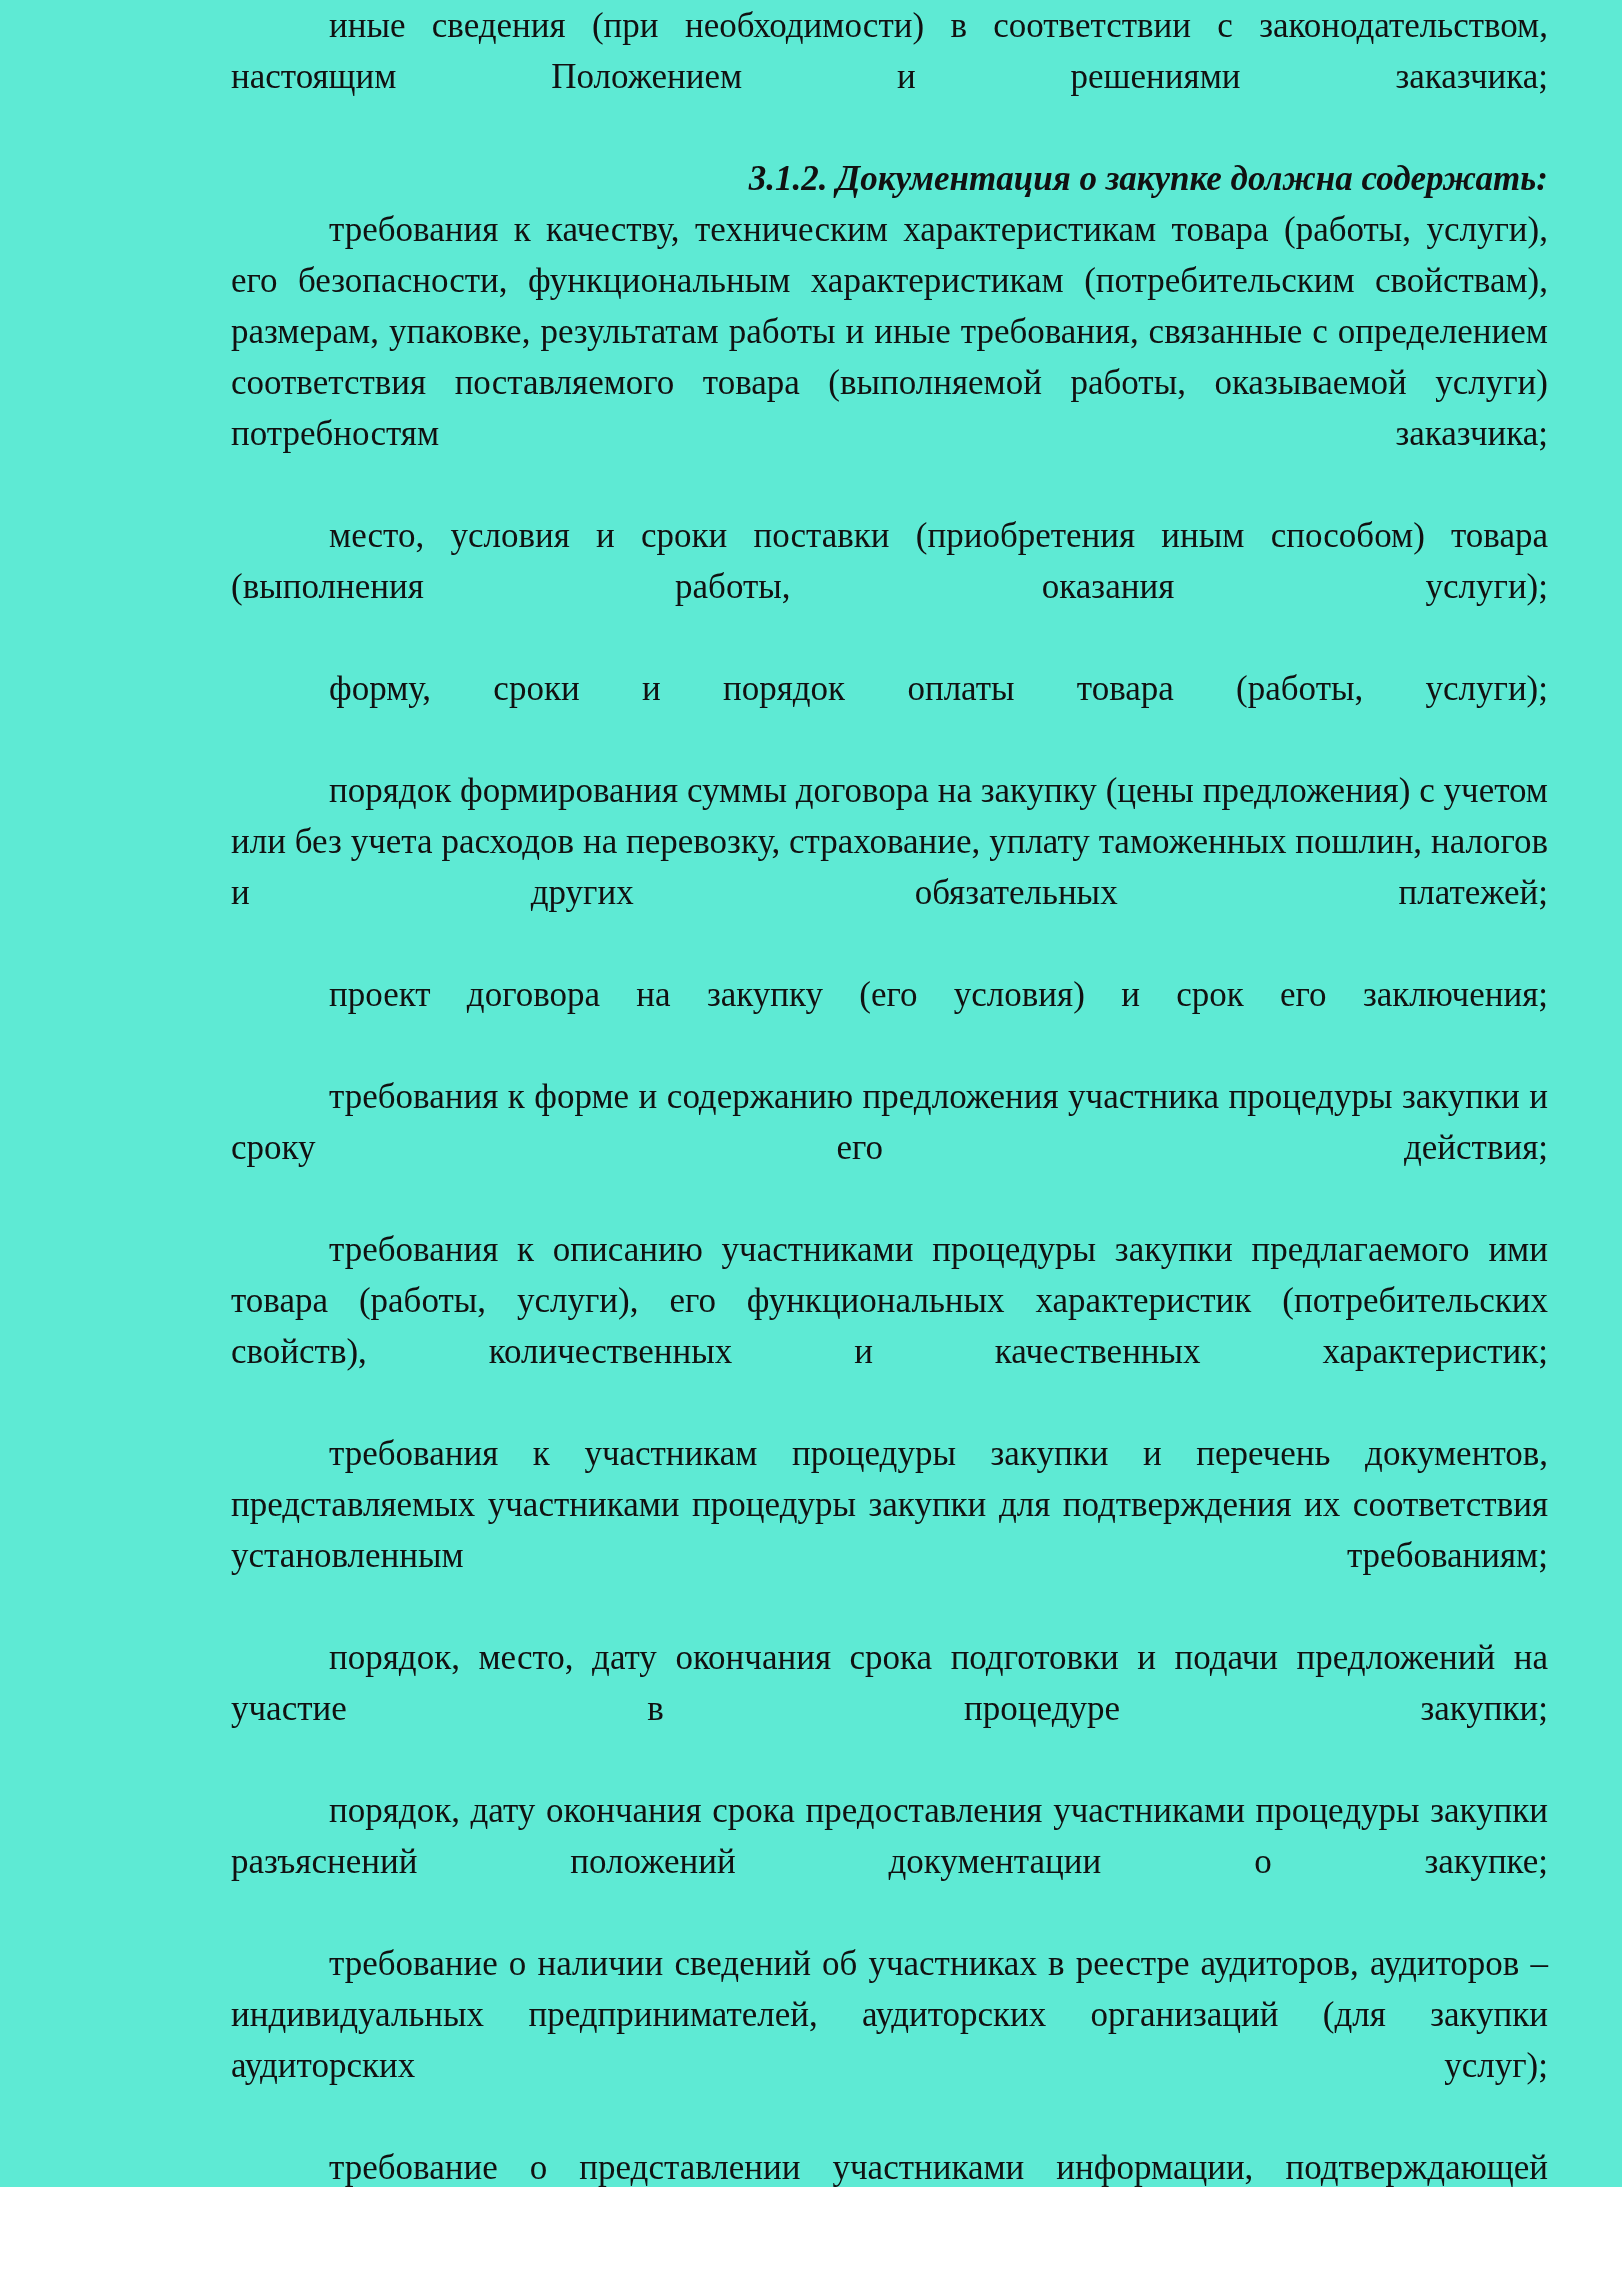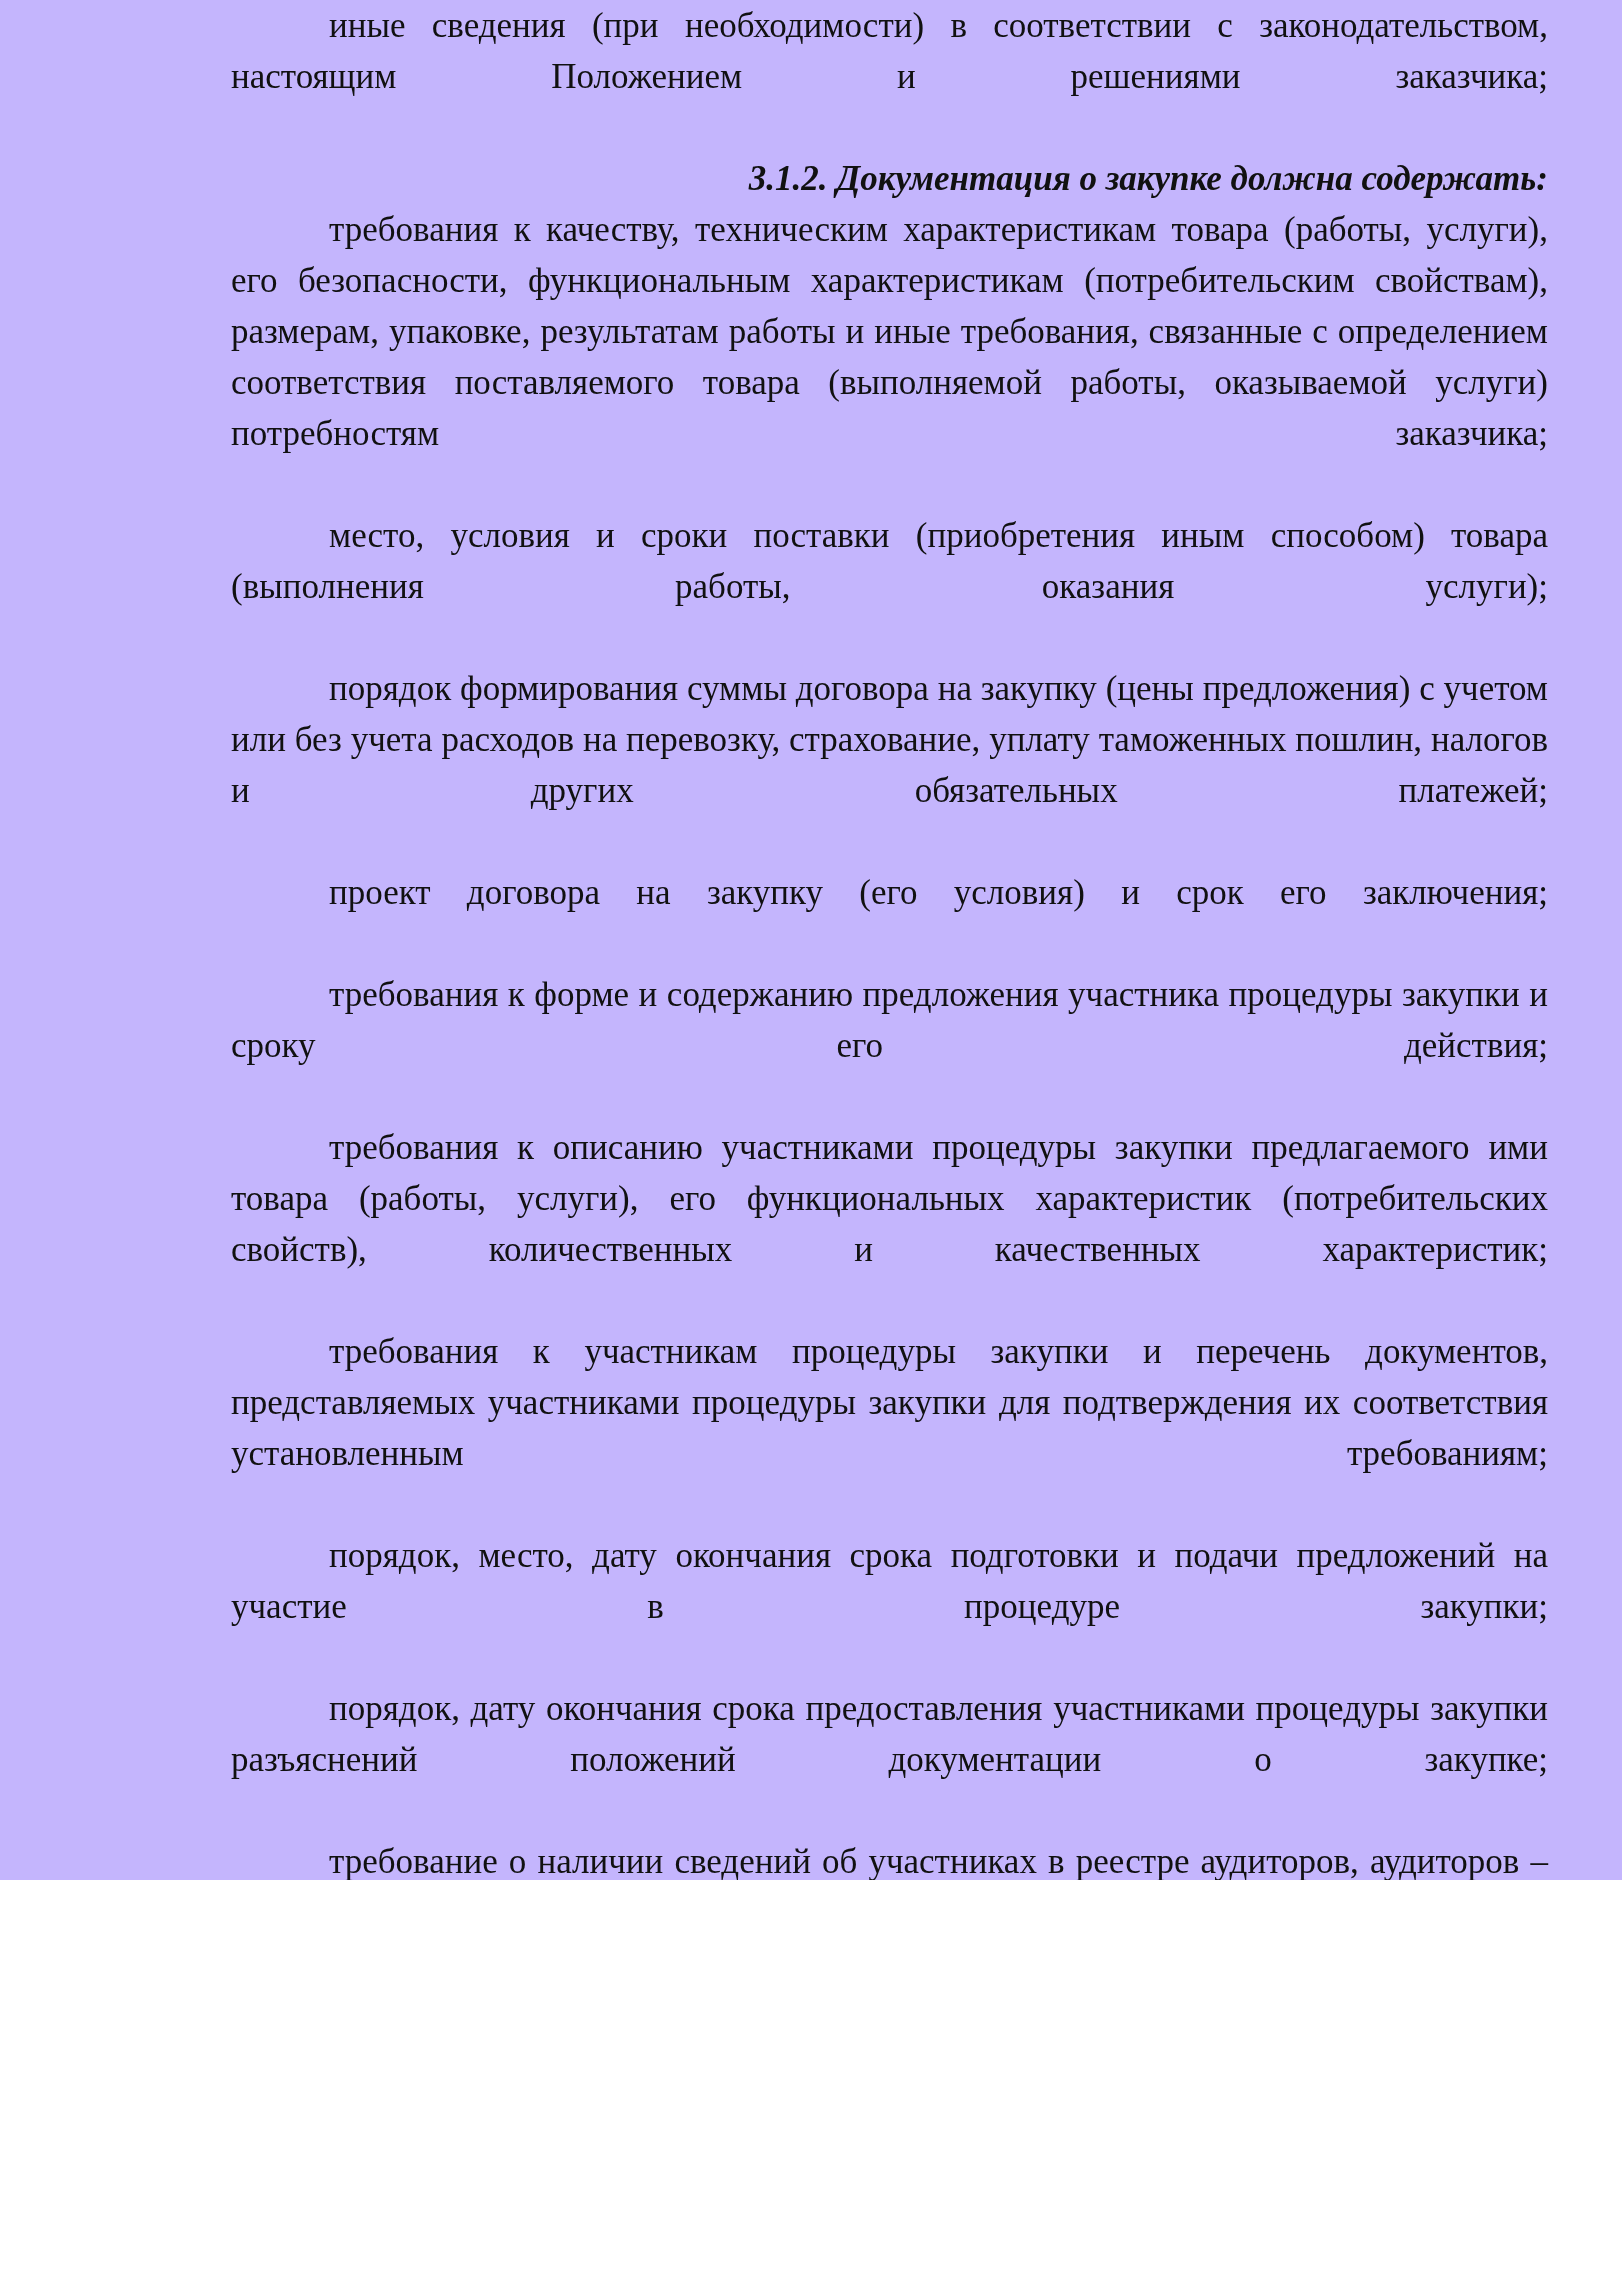--- a/index.html
+++ b/index.html
@@ -5,22 +5,22 @@
 <style>
   html, body {
     margin: 0;
     padding: 0;
     background: #ffffff;
   }
 
   .page {
     position: relative;
     width: 1623px;
-    height: 1880px;
-    background: #c4b5fd;
+    height: 2187px;
+    background: #5eead4;
     box-sizing: border-box;
     overflow: hidden;
     font-family: "Liberation Serif", "DejaVu Serif", serif;
     color: #111111;
   }
 
   .text-block {
     position: absolute;
     left: 231px;
     top: 0px;
@@ -72,20 +72,21 @@
   <div class="text-block">
 
     <p class="para ragged-last">иные сведения (при необходимости) в соответствии с законодательством, настоящим Положением и решениями заказчика;</p>
 
     <p class="heading">3.1.2. Документация о закупке должна содержать:</p>
 
     <p class="para">требования к качеству, техническим характеристикам товара (работы, услуги), его безопасности, функциональным характеристикам (потребительским свойствам), размерам, упаковке, результатам работы и иные требования, связанные с определением соответствия поставляемого товара (выполняемой работы, оказываемой услуги) потребностям заказчика;</p>
 
     <p class="para ragged-last">место, условия и сроки поставки (приобретения иным способом) товара (выполнения работы, оказания услуги);</p>
 
+    <p class="para ragged-last">форму, сроки и порядок оплаты товара (работы, услуги);</p>
 
     <p class="para ragged-last">порядок формирования суммы договора на закупку (цены предложения) с учетом или без учета расходов на перевозку, страхование, уплату таможенных пошлин, налогов и других обязательных платежей;</p>
 
     <p class="para ragged-last">проект договора на закупку (его условия) и срок его заключения;</p>
 
     <p class="para ragged-last">требования к форме и содержанию предложения участника процедуры закупки и сроку его действия;</p>
 
     <p class="para ragged-last">требования к описанию участниками процедуры закупки предлагаемого ими товара (работы, услуги), его функциональных характеристик (потребительских свойств), количественных и качественных характеристик;</p>
 
     <p class="para ragged-last">требования к участникам процедуры закупки и перечень документов, представляемых участниками процедуры закупки для подтверждения их соответствия установленным требованиям;</p>

